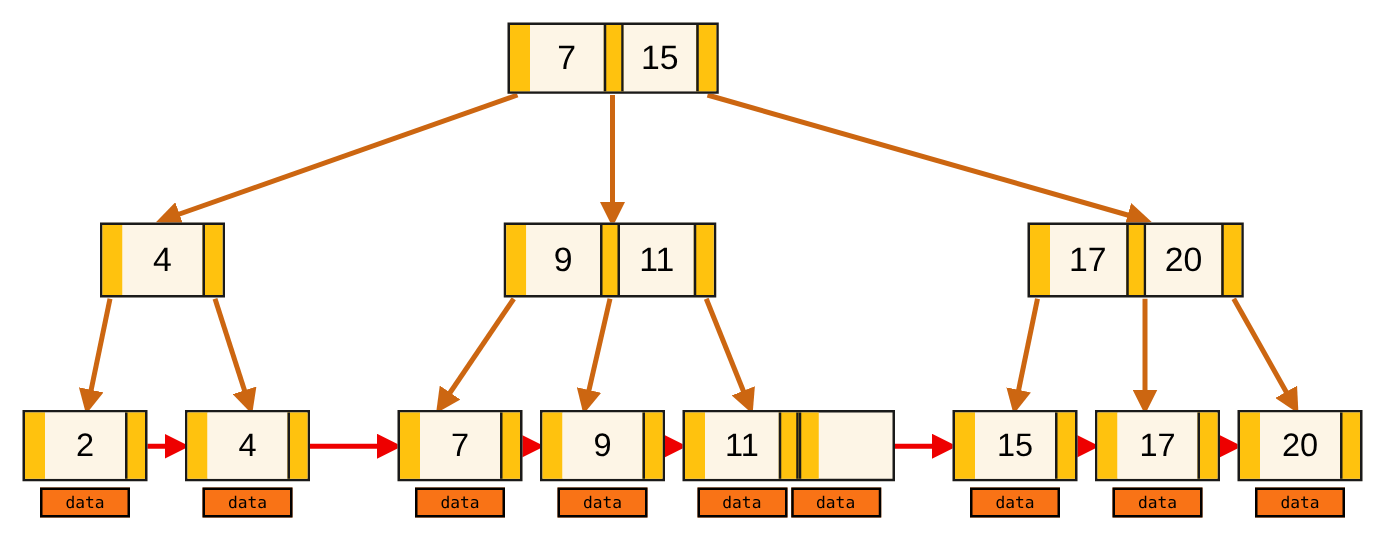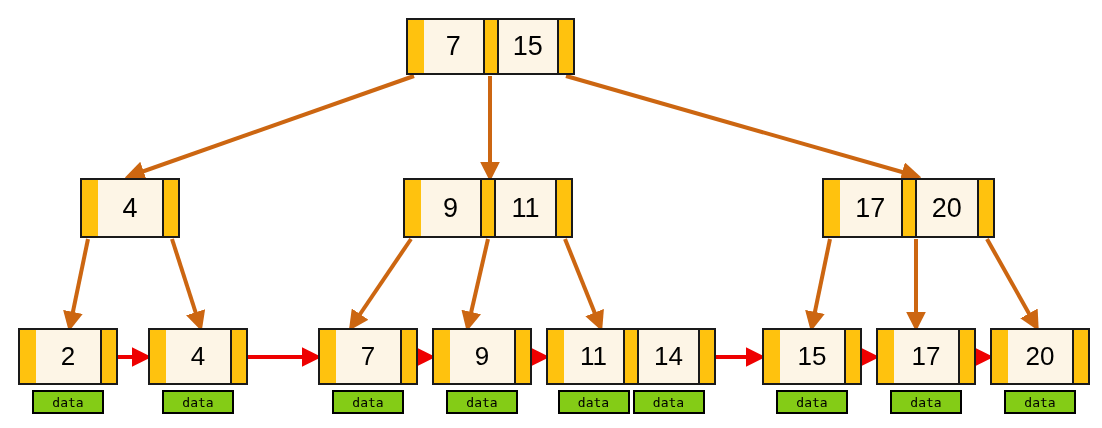--- a/index.html
+++ b/index.html
@@ -12,21 +12,21 @@
 
   .node{position:absolute;display:flex;align-items:stretch;
         border:2px solid #1a1a1a;box-sizing:border-box;background:#FDF5E6;}
   .ptr{background:#FFC20E;box-sizing:border-box;}
   .ptr.mid{border-left:2px solid #1a1a1a;border-right:2px solid #1a1a1a;}
   .key{background:#FDF5E6;display:flex;align-items:center;justify-content:center;
        box-sizing:border-box;color:#000;}
 
   .lvl0 .key,.lvl1 .key{font-size:27px;}
   .leaf .key{font-size:26px;}
-  .databox{position:absolute;border:2px solid #000;background:#84cc16;
+  .databox{position:absolute;border:2px solid #000;background:#f97316;
            display:flex;align-items:center;justify-content:center;
            font-family:"DejaVu Sans Mono",monospace;font-size:13px;color:#000;
            box-sizing:border-box;}
 </style>
 </head>
 <body>
 
 <div id="canvas">
 
   <svg id="edges" viewBox="0 0 1102 428" xmlns="http://www.w3.org/2000/svg">
@@ -110,21 +110,20 @@
       <div class="node leaf" style="left: 432px; top: 328px; width: 100px; height: 57px;">
         <div class="ptr" style="width: 16px;"></div>
         <div class="key" style="width: 64px;">9</div>
         <div class="ptr" style="width: 16px; border-left: 2px solid rgb(26, 26, 26);"></div>
       </div>
       <div class="databox" style="left: 446px; top: 390px; width: 72px; height: 24px;">data</div>
       <div class="node leaf" style="left: 546px; top: 328px; width: 170px; height: 57px;">
         <div class="ptr" style="width: 16px;"></div>
         <div class="key" style="width: 59px;">11</div>
         <div class="ptr mid" style="width: 16px;"></div>
-        <div class="key" style="width: 59px;">14</div>
         <div class="ptr" style="width: 16px; border-left: 2px solid rgb(26, 26, 26);"></div>
       </div>
       <div class="databox" style="left: 557.5px; top: 390px; width: 72px; height: 24px;">data</div>
       <div class="databox" style="left: 632.5px; top: 390px; width: 72px; height: 24px;">data</div>
       <div class="node leaf" style="left: 762px; top: 328px; width: 100px; height: 57px;">
         <div class="ptr" style="width: 16px;"></div>
         <div class="key" style="width: 64px;">15</div>
         <div class="ptr" style="width: 16px; border-left: 2px solid rgb(26, 26, 26);"></div>
       </div>
       <div class="databox" style="left: 776px; top: 390px; width: 72px; height: 24px;">data</div>

